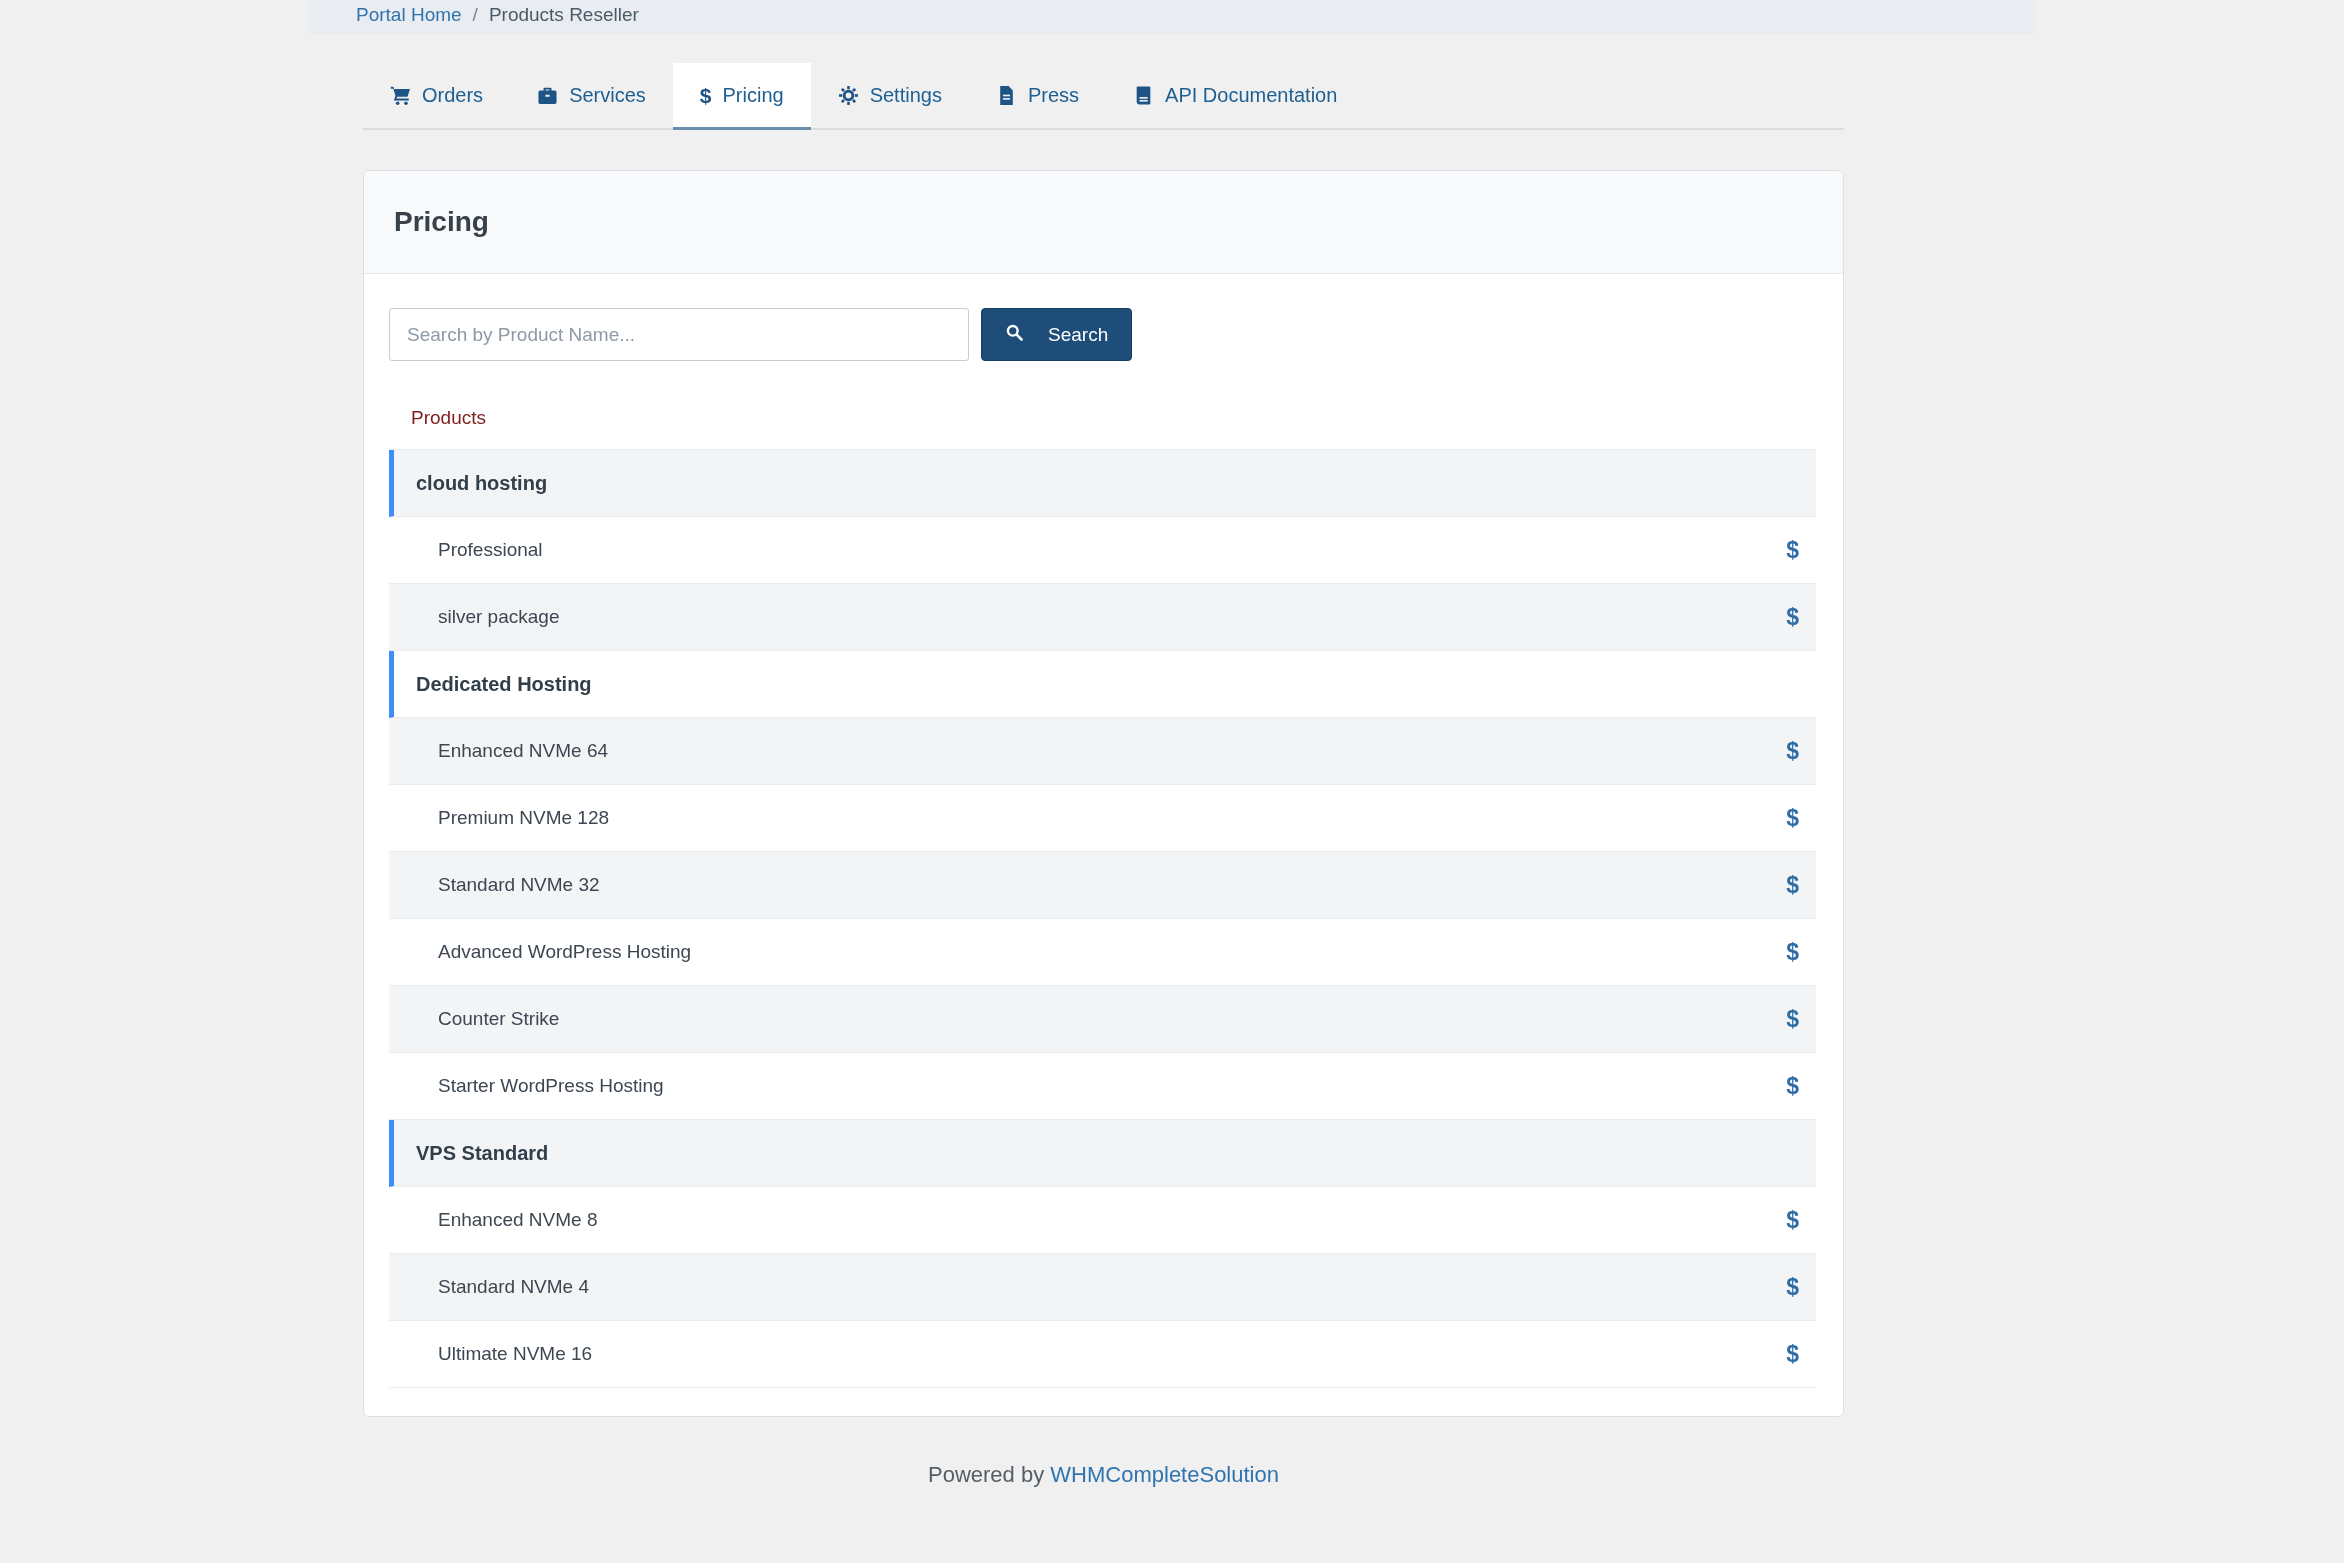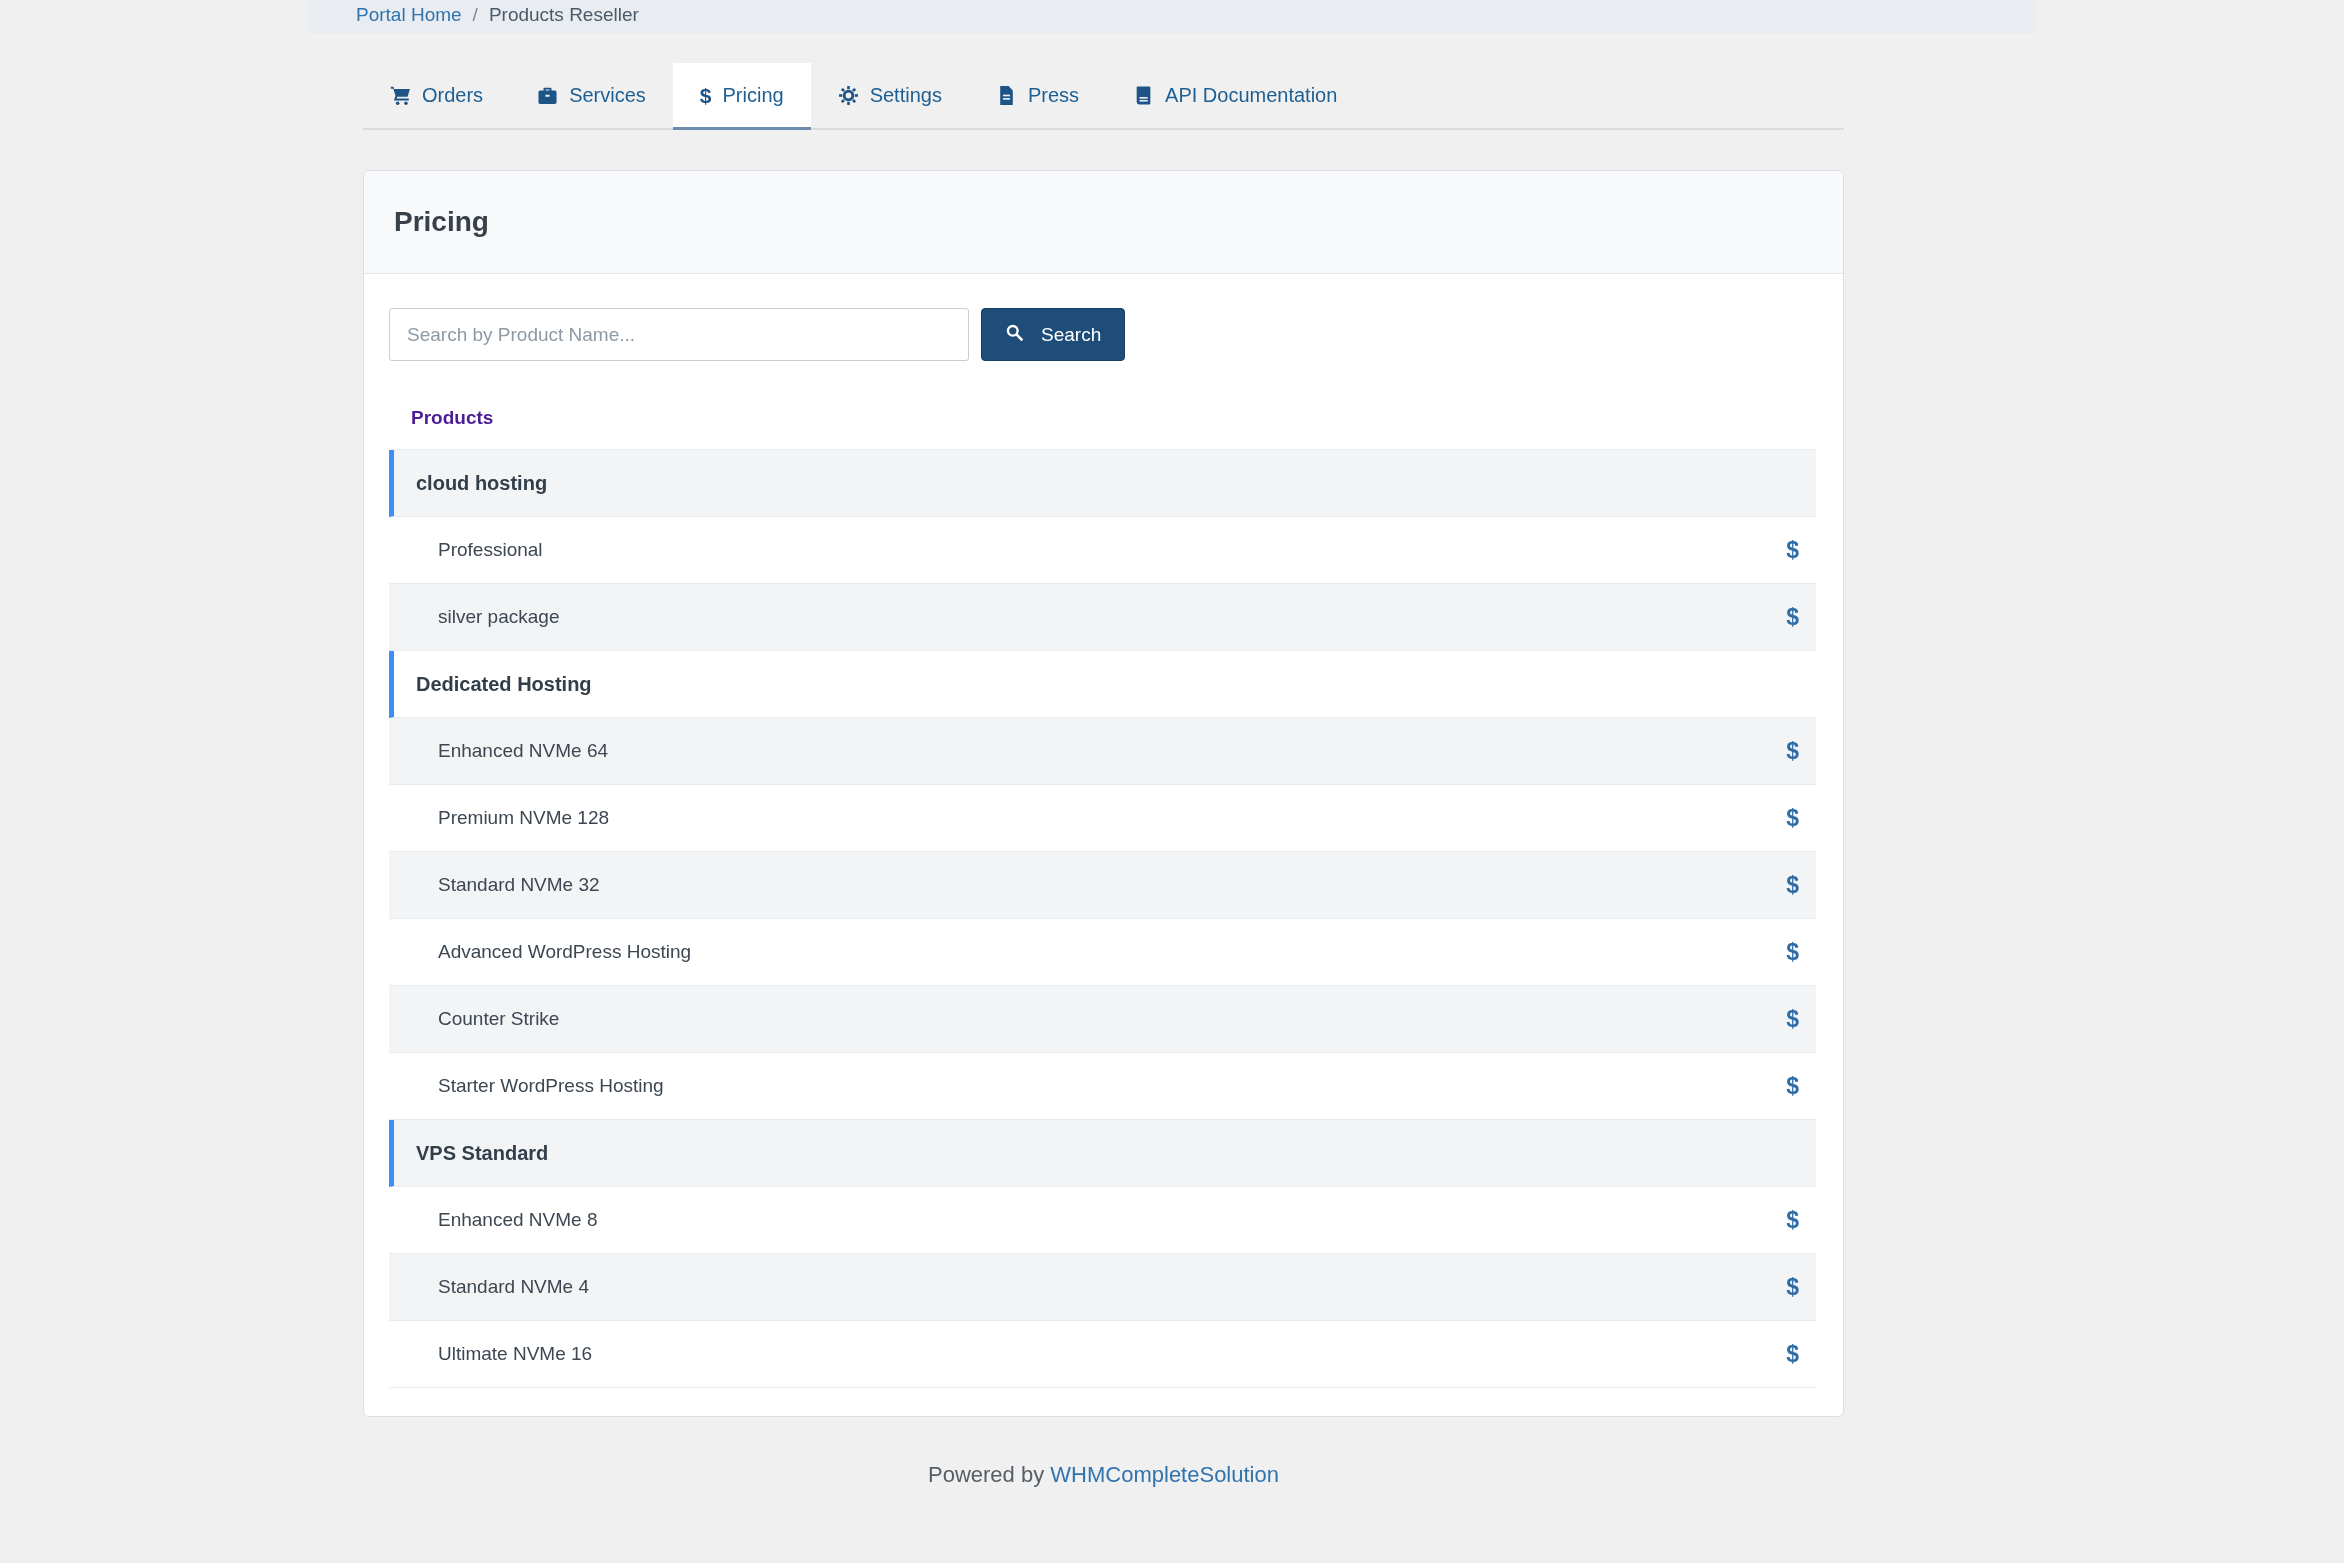--- a/index.html
+++ b/index.html
@@ -90,29 +90,29 @@
   .search-row input::placeholder{color:#8d99a5;}
   .btn-search{
     height:53px;
     padding:0 23px;
     background:var(--button_bg);
     border:1px solid #173f63;
     border-radius:4px;
     color:#fff;
     font-size:19px;
     font-family:"Liberation Sans", sans-serif;
-    display:flex;align-items:center;gap:17px;
+    display:flex;align-items:center;gap:24px;
     cursor:pointer;
   }
   .btn-search svg{width:19px;height:19px;}
   .thead{
     height:64px;
     display:flex;align-items:center;
     padding-left:22px;
-    font-size:19px;font-weight:bold;color:#4c1d95;
+    font-size:19px;font-weight:normal;color:#7f1d1d;
     border-bottom:1px solid #e9ecef;
   }
   .row{
     height:67px;
     display:flex;align-items:center;justify-content:space-between;
     border-bottom:1px solid #e9ecef;
     background:#ffffff;
   }
   .rows .row:nth-child(odd){background:#f3f4f6;}
   .row.group{

